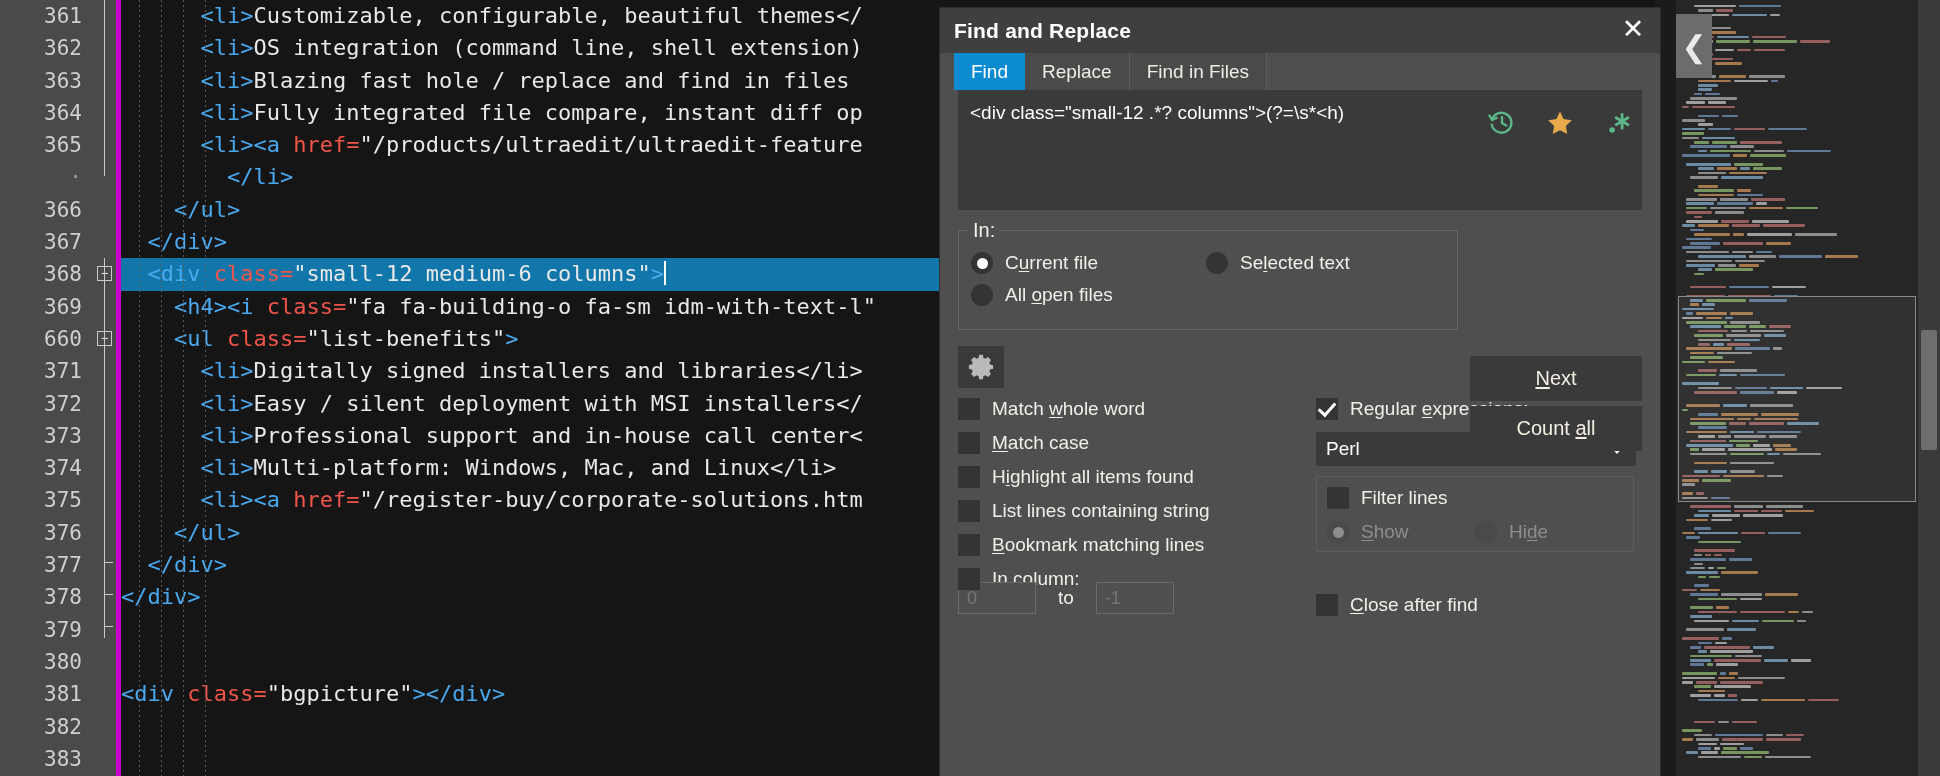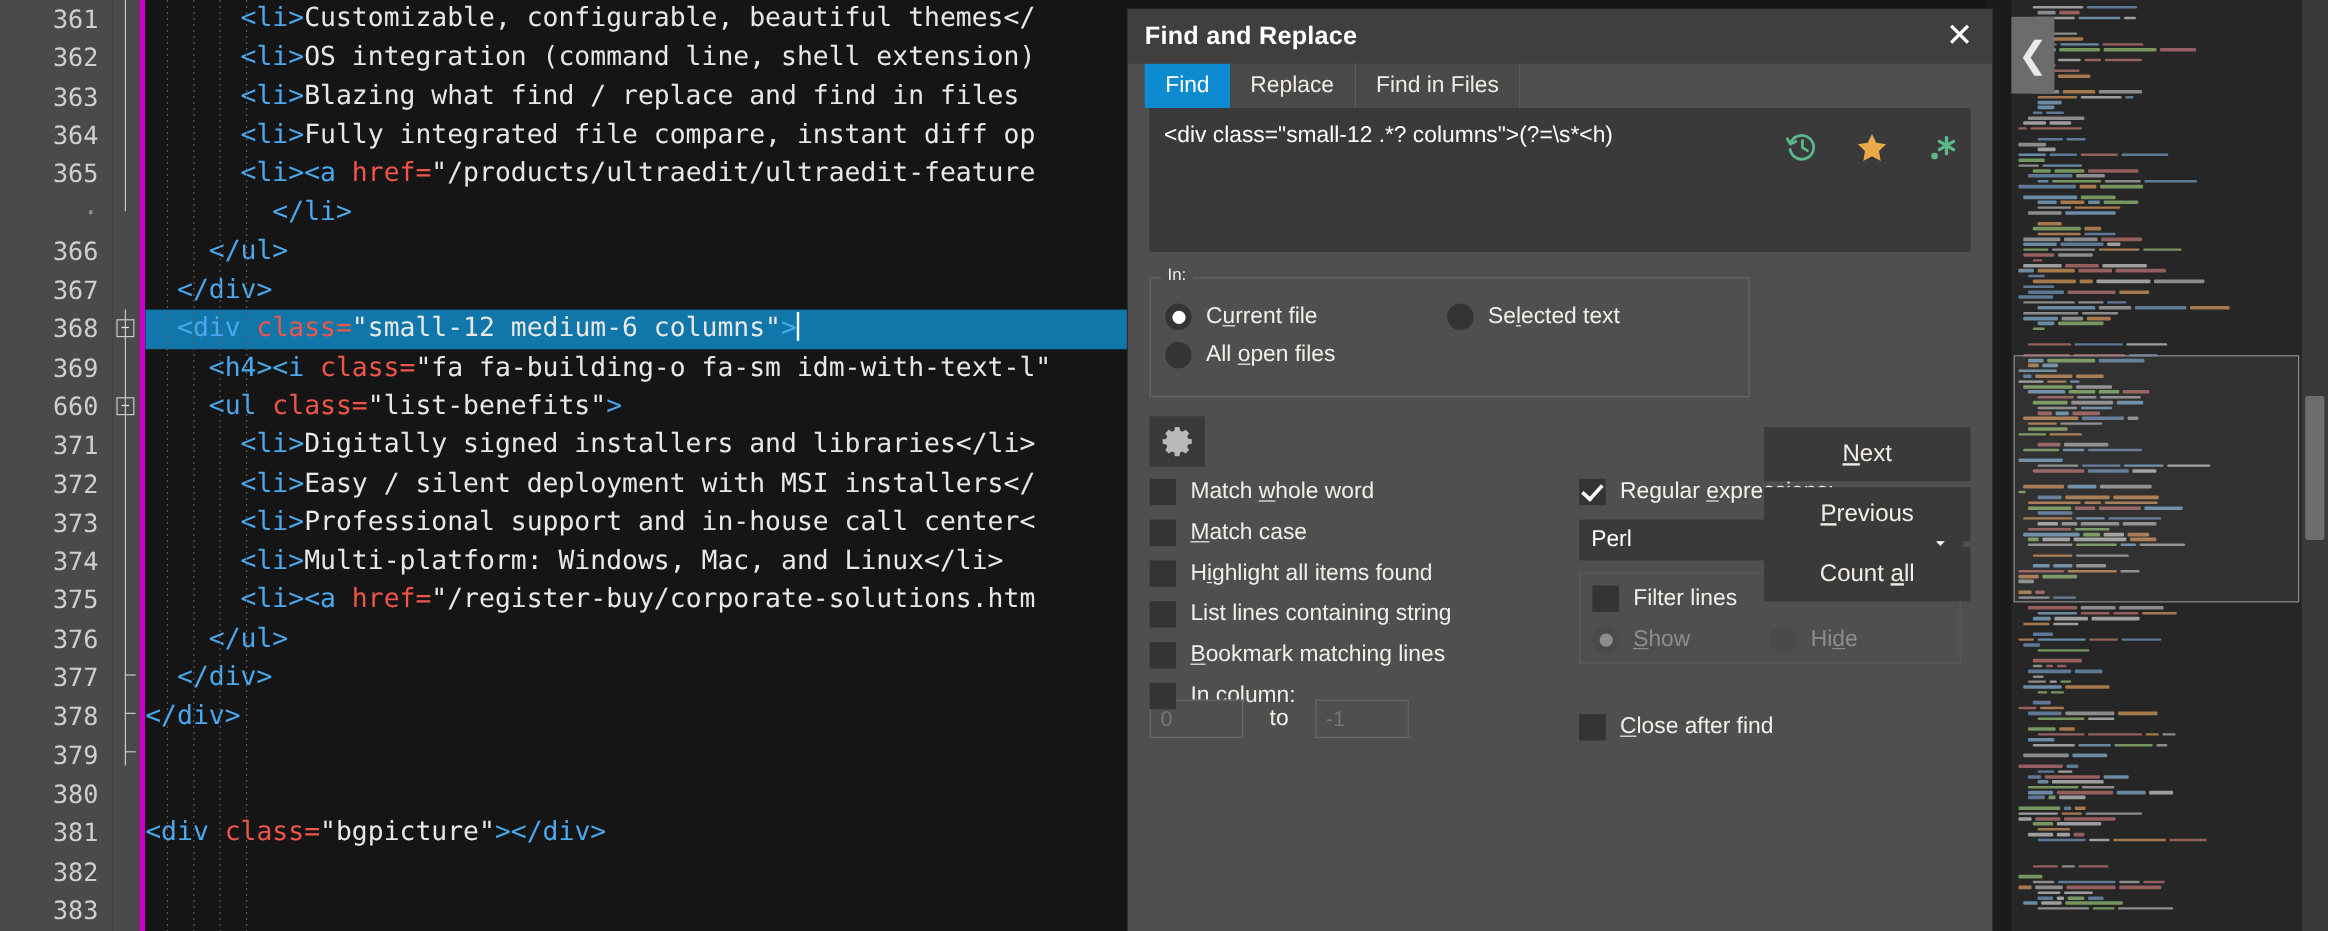--- a/index.html
+++ b/index.html
@@ -208,21 +208,21 @@
     margin-top: 16px;
     width: 500px;
     border: 1px solid #666;
     position: relative;
     padding: 18px 12px 12px 12px;
     height: 100px;
   }
   .group > .glegend {
     position: absolute; top: -12px; left: 9px;
     background: #4f4f4f; padding: 0 5px;
-    font-size: 14px; color: #f2efe9;
+    font-size: 20px; color: #f2efe9;
   }
   .radio-row { display: flex; align-items: center; margin: 3px 0 10px 0; }
   .radio-cell { display: flex; align-items: center; width: 235px; cursor: pointer; }
   .radio {
     width: 22px; height: 22px; border-radius: 50%;
     background: #343434; margin-right: 12px;
     display: flex; align-items: center; justify-content: center;
     flex: 0 0 22px;
   }
   .radio.on::after {
@@ -352,21 +352,21 @@
         <div class="foldline" style="top: 0px; height: 176px;"></div>
         <div class="foldline" style="top: 258px; height: 380px;"></div>
         <div class="foldtick" style="top: 562px;"></div>
         <div class="foldtick" style="top: 594px;"></div>
         <div class="foldtick" style="top: 626px;"></div>
       </div>
     <div class="changebar"></div>
     <div class="codearea" id="codearea">
         <div class="codeline"><span>      </span><span class="tag">&lt;li&gt;</span><span class="txt">Customizable, configurable, beautiful themes&lt;/</span></div>
         <div class="codeline"><span>      </span><span class="tag">&lt;li&gt;</span><span class="txt">OS integration (command line, shell extension)</span></div>
-        <div class="codeline"><span>      </span><span class="tag">&lt;li&gt;</span><span class="txt">Blazing what find / replace and find in files </span></div>
+        <div class="codeline"><span>      </span><span class="tag">&lt;li&gt;</span><span class="txt">Blazing fast hole / replace and find in files </span></div>
         <div class="codeline"><span>      </span><span class="tag">&lt;li&gt;</span><span class="txt">Fully integrated file compare, instant diff op</span></div>
         <div class="codeline"><span>      </span><span class="tag">&lt;li&gt;&lt;a </span><span class="attr">href=</span><span class="txt">"/products/ultraedit/ultraedit-feature</span></div>
         <div class="codeline"><span>        </span><span class="tag">&lt;/li&gt;</span></div>
         <div class="codeline"><span>    </span><span class="tag">&lt;/ul&gt;</span></div>
         <div class="codeline"><span>  </span><span class="tag">&lt;/div&gt;</span></div>
         <div class="codeline sel"><span>  </span><span class="tag">&lt;div </span><span class="attr">class=</span><span class="txt">"small-12 medium-6 columns"</span><span class="tag">&gt;</span><span class="cursor"></span></div>
         <div class="codeline"><span>    </span><span class="tag">&lt;h4&gt;&lt;i </span><span class="attr">class=</span><span class="txt">"fa fa-building-o fa-sm idm-with-text-l"</span></div>
         <div class="codeline"><span>    </span><span class="tag">&lt;ul </span><span class="attr">class=</span><span class="txt">"list-benefits"</span><span class="tag">&gt;</span></div>
         <div class="codeline"><span>      </span><span class="tag">&lt;li&gt;</span><span class="txt">Digitally signed installers and libraries&lt;/li&gt;</span></div>
         <div class="codeline"><span>      </span><span class="tag">&lt;li&gt;</span><span class="txt">Easy / silent deployment with MSI installers&lt;/</span></div>
@@ -1196,22 +1196,19 @@
         <span class="tolbl">to</span>
         <input class="numin" value="" placeholder="-1" style="">
       </div>
 
       
       <div class="sidebtns">
         <div class="sbtn">
             <span><u>N</u>ext</span>
           </div>
         <div class="sbtn">
-            <span><u>P</u>revious</span>
-          </div>
-        <div class="sbtn">
             <span>Count <u>a</u>ll</span>
           </div>
       </div>
 
     </div>
   </div>
 </div>
 
 </body></html>

